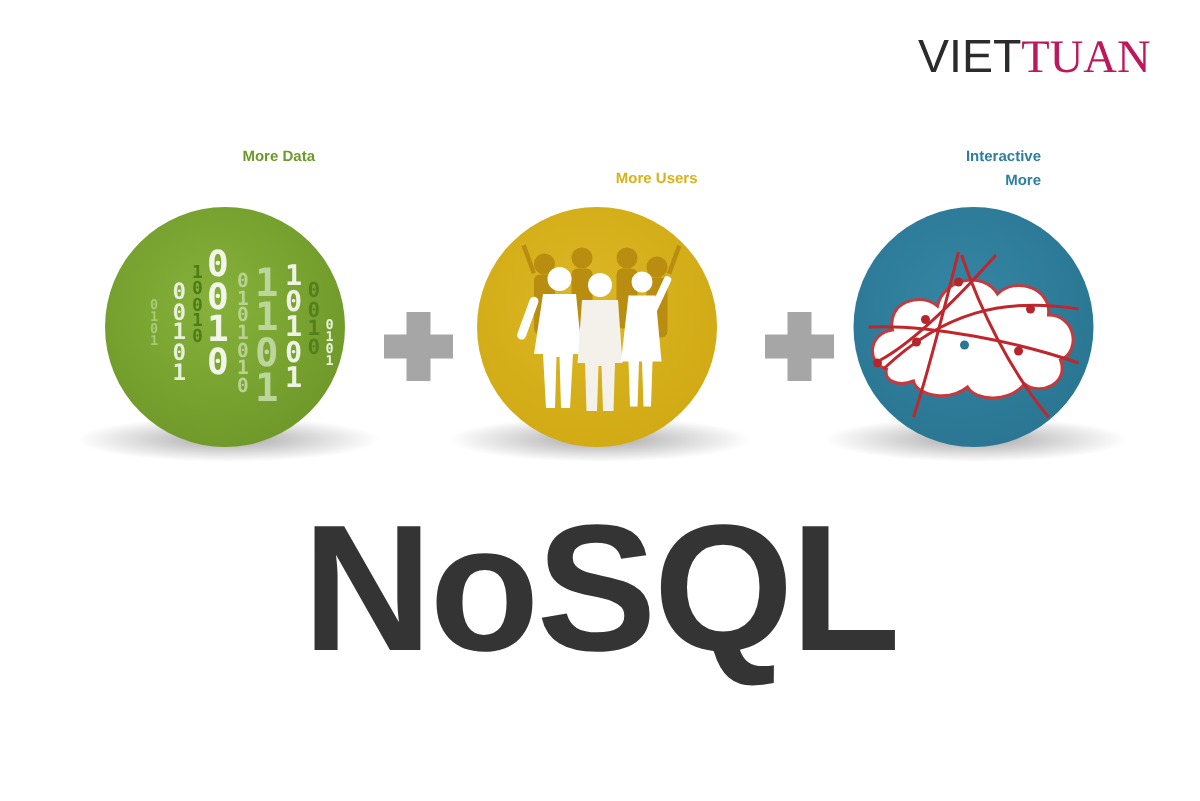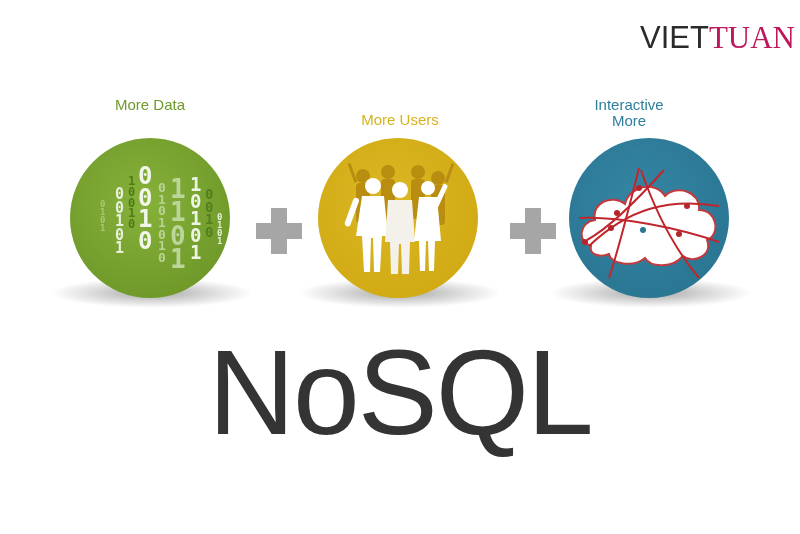--- a/index.html
+++ b/index.html
@@ -4,40 +4,40 @@
 <style>
   html, body { margin: 0; padding: 0; }
   body {
     width: 800px; height: 534px; background: #ffffff; position: relative; overflow: hidden;
     font-family: "Liberation Sans", "DejaVu Sans", sans-serif;
   }
   .logo {
     position: absolute; left: 612px; top: 22px; font-size: 31px; letter-spacing: 0px;
     font-weight: normal; line-height: 1;
   }
-  .logo .viet { color: #2b2b2b; margin-left: 28px; }
+  .logo .viet { color: #2b2b2b; }
   .logo .tuan { color: #be185d; font-family: Liberation Serif, serif; }
   .label {
-    position: absolute; font-weight: normal; font-size: 15px; text-align: center; line-height: 16px;
+    position: absolute; font-weight: bold; font-size: 10px; text-align: right; line-height: 16px;
   }
   .circle-wrap { position: absolute; width: 164px; height: 190px; }
   .shadow {
     position: absolute; left: -20px; top: 140px; width: 204px; height: 30px; border-radius: 50%;
     background: radial-gradient(ellipse at center, rgba(0,0,0,0.35) 0%, rgba(0,0,0,0.12) 45%, rgba(0,0,0,0) 70%);
   }
   .circle {
     position: absolute; left: 0; top: 0; width: 160px; height: 160px; border-radius: 50%; overflow: hidden;
   }
   .plus { position: absolute; width: 50px; height: 50px; }
   .plus::before, .plus::after { content: ""; position: absolute; background: #a6a6a6; }
   .plus::before { left: 17px; top: 2px; width: 16px; height: 46px; }
   .plus::after { left: 2px; top: 17px; width: 46px; height: 16px; }
   .title {
     position: absolute; left: 0; width: 800px; top: 332px; text-align: center;
-    font-size: 120px; font-weight: normal; color: #343434; letter-spacing: -2px; line-height: 120px;
+    font-size: 120px; font-weight: bold; color: #343434; letter-spacing: -2px; line-height: 120px;
   }
   .bin { position: absolute; font-family: "DejaVu Sans Mono", monospace; font-weight: bold; line-height: 0.9; text-align: center; }
 </style>
 </head>
 <body>
 
 <div class="logo">
   <span class="viet">VIET</span><span class="tuan">TUAN</span>
 </div>
 

